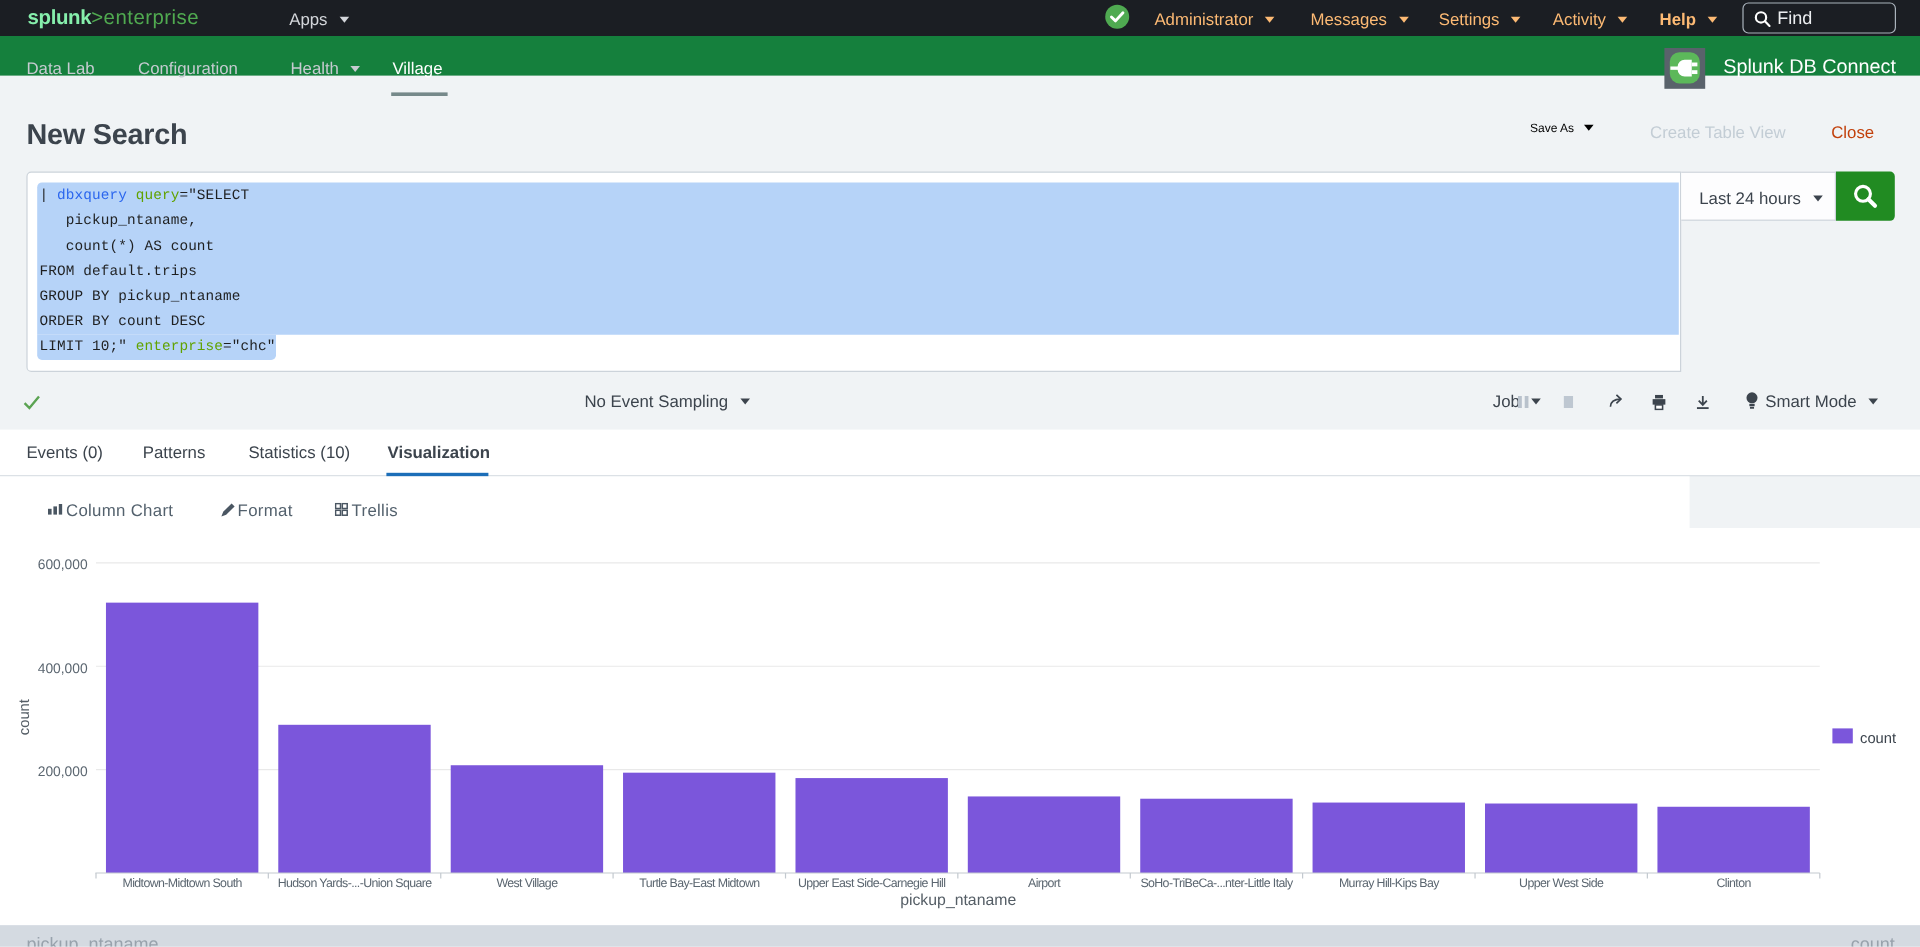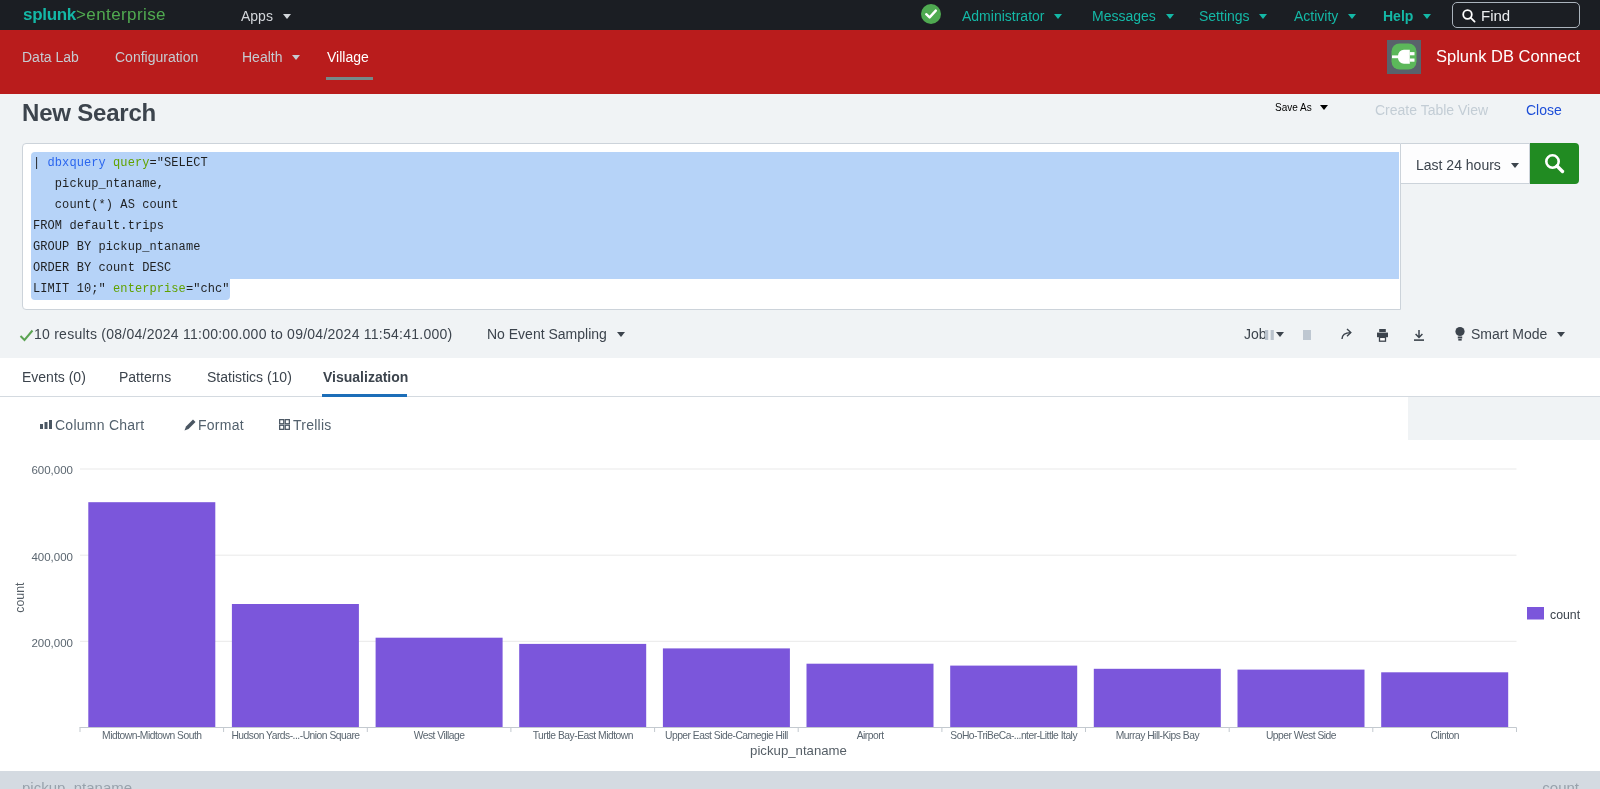--- a/index.html
+++ b/index.html
@@ -2,41 +2,41 @@
 <html><head>
 <meta charset="utf-8">
 <style>
 * { margin:0; padding:0; box-sizing:border-box; }
 html,body { width:1600px; height:789px; overflow:hidden; font-family:"Liberation Sans", sans-serif; background:#f0f3f5; position:relative; }
 .caret { display:inline-block; width:0; height:0; border-left:4.5px solid transparent; border-right:4.5px solid transparent; border-top:5px solid currentColor; vertical-align:middle; margin-left:6px; position:relative; top:-1px; }
 
 
 #topbar { position:absolute; left:0; top:0; width:1600px; height:30px; background:#1b1e23; color:#e6e8ea; }
 #logo { position:absolute; left:23px; top:5px; font-size:17px; letter-spacing:-0.3px; }
-#logo .s { color:#14b8a6; font-weight:700; }
+#logo .s { color:#86efac; font-weight:700; }
 #logo .g { color:#50aa50; font-weight:400; letter-spacing:0.4px; }
 #apps { position:absolute; left:202px; top:8px; font-size:14px; color:#d3d6da;margin-left:39px; }
 #statusdot { position:absolute; left:920px; top:3px; }
-.topitem { position:absolute; top:8px; font-size:14px; color:#14b8a6; }
+.topitem { position:absolute; top:8px; font-size:14px; color:#fdba74; }
 #findbox { position:absolute; left:1452px; top:2px; width:128px; height:26px; border:1px solid #aab3bc; border-radius:5px; }
 #findbox .ftxt { position:absolute; left:28px; top:4px; font-size:15px; color:#eceef0; }
 
 
-#appbar { position:absolute; left:0; top:30px; width:1600px; height:64px; background:#b91c1c; }
+#appbar { position:absolute; left:0; top:30px; width:1600px; height:33px; background:#15803d; }
 .appitem { position:absolute; top:19px; font-size:14px; color:#c6cbd1; }
 #tab-search { color:#ffffff; }
 #search-underline { position:absolute; left:326px; top:47px; width:47px; height:3px; background:#76898a; }
 #dbclogo { position:absolute; left:1387px; top:10px; width:34px; height:34px; background:#59626b; }
 #dbcname { position:absolute; left:1436px; top:17px; font-size:16.5px; color:#ffffff; font-weight:400; }
 
 
 #newsearch { position:absolute; left:22px; top:99px; font-size:24px; font-weight:700; color:#3c444d; letter-spacing:-0.2px; }
 #saveas { position:absolute; left:1275px; top:102px; font-size:10px; color:#000000; }
 #ctv { position:absolute; left:1375px; top:102px; font-size:14px; color:#c3cdd5; }
-#close { position:absolute; left:1526px; top:102px; font-size:14px; color:#1d4ed8; }
+#close { position:absolute; left:1526px; top:102px; font-size:14px; color:#c2410c; }
 
 
 #qbox { position:absolute; left:22px; top:143px; width:1379px; height:167px; background:#fff; border:1px solid #ccd3da; border-radius:4px 0 0 4px; }
 #sel1 { position:absolute; left:8px; top:8px; width:1368px; height:127px; background:#b6d3f8; border-radius:4px 0 0 0; }
 #sel2 { position:absolute; left:8px; top:135px; width:199px; height:21px; background:#b6d3f8; border-radius:0 0 4px 4px; }
 .qline { position:absolute; left:10px; height:21px; line-height:21px; font-family:"Liberation Mono", monospace; font-size:12px; letter-spacing:0.08px; color:#1f2021; white-space:pre; }
 .qline .cmd { color:#2b66ee; }
 .qline .arg { color:#61a200; }
 #timepicker { position:absolute; left:1401px; top:143px; width:129px; height:41px; background:#fdfdfe; border:1px solid #ccd3da; border-left:none; }
 #timepicker .t { position:absolute; left:15px; top:13px; font-size:14px; color:#3c444d; }
@@ -132,21 +132,20 @@
   <svg width="49" height="41" viewBox="0 0 49 41">
       <circle cx="22.5" cy="18.5" r="6.2" stroke="#fff" stroke-width="2.6" fill="none"></circle>
       <line x1="27" y1="23" x2="32.5" y2="28.5" stroke="#fff" stroke-width="3.4" stroke-linecap="round"></line>
     </svg>
 </div>
 
 <div id="resrow">
   <svg width="15" height="13" viewBox="0 0 15 13" style="position:absolute;left:19px;top:18px;">
       <path d="M1.5 7 L5.5 11 L13.5 1.5" stroke="#5ba352" stroke-width="2" fill="none"></path>
     </svg>
-  <div id="resinfo">10 results (08/04/2024 11:00:00.000 to 09/04/2024 11:54:41.000)</div>
   <div id="noevt">No Event Sampling <span class="caret"></span></div>
   <div id="jobtxt">Job <span class="caret"></span></div>
   <svg style="position:absolute;left:1265px;top:19px;" width="9" height="10" viewBox="0 0 9 10">
       <rect x="0" y="0" width="3.2" height="10" fill="#b9c2cc"></rect>
       <rect x="5.6" y="0" width="3.2" height="10" fill="#b9c2cc"></rect>
     </svg>
   <svg style="position:absolute;left:1302.5px;top:19px;" width="8" height="10" viewBox="0 0 8 10">
       <rect x="0" y="0" width="8" height="10" fill="#bec7d1"></rect>
     </svg>
   <svg style="position:absolute;left:1340.5px;top:17px;" width="12" height="12" viewBox="0 0 12 12">

